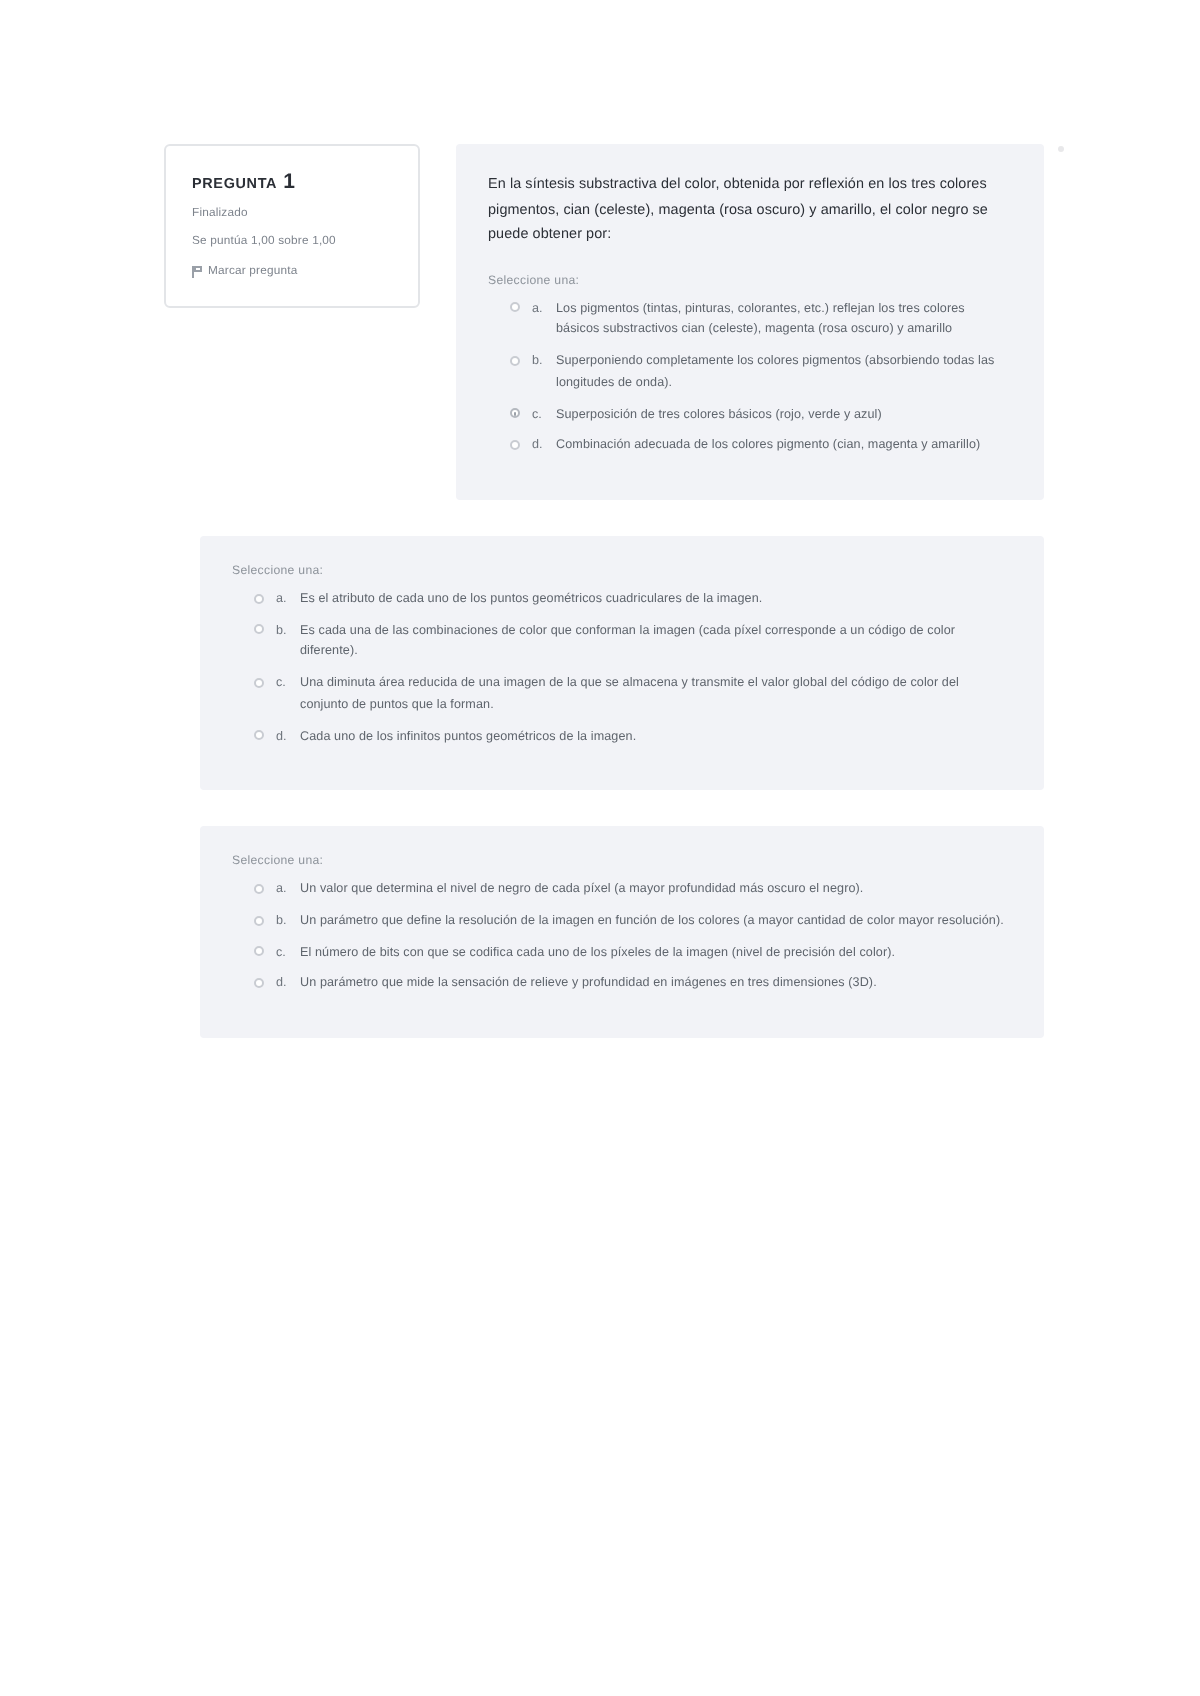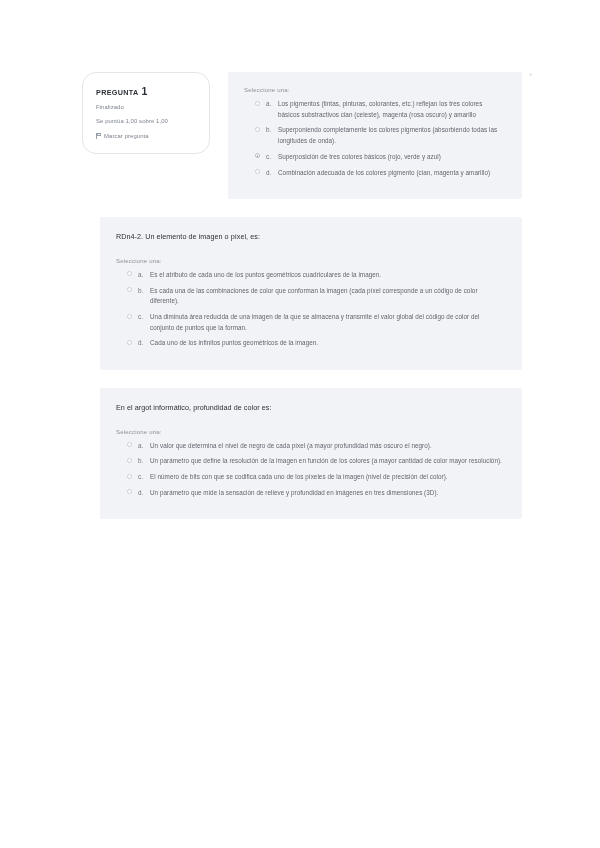--- a/index.html
+++ b/index.html
@@ -24,21 +24,21 @@
     align-items:flex-start;
     margin-bottom:18px;
   }
 
   
   .qinfo{
     width:128px;
     flex:0 0 128px;
     background:#ffffff;
     border:1px solid #e3e5e8;
-    border-radius:14px;
+    border-radius:3px;
     padding:13px 12px 14px 13px;
     box-sizing:border-box;
   }
   .qinfo-title{
     font-size:7.2px;
     font-weight:bold;
     letter-spacing:.35px;
     color:#2b2f36;
     margin:0 0 7px 0;
     line-height:1;
@@ -176,20 +176,21 @@
           <span>PREGUNTA</span><span class="num">1</span>
         </div>
         <p class="qinfo-line">Finalizado</p>
         <p class="qinfo-line">Se puntúa 1,00 sobre 1,00</p>
         <p class="qinfo-flag">
           <span class="flag-icon"></span>
           <span>Marcar pregunta</span>
         </p>
       </div>
       <div class="qpanel">
+        <p class="qtext">En la síntesis substractiva del color, obtenida por reflexión en los tres colores pigmentos, cian (celeste), magenta (rosa oscuro) y amarillo, el color negro se puede obtener por:</p>
         <p class="qprompt">Seleccione una:</p>
         <ul class="answers">
           <li class="answer">
             <span class="radio"></span>
             <span class="alabel">a.</span>
             <span class="atext">Los pigmentos (tintas, pinturas, colorantes, etc.) reflejan los tres colores básicos substractivos cian (celeste), magenta (rosa oscuro) y amarillo</span>
           </li>
           <li class="answer">
             <span class="radio"></span>
             <span class="alabel">b.</span>
@@ -204,21 +205,20 @@
             <span class="radio"></span>
             <span class="alabel">d.</span>
             <span class="atext">Combinación adecuada de los colores pigmento (cian, magenta y amarillo)</span>
           </li>
         </ul>
       </div>
     </div>
 
     <div class="qblock">
       <div class="qpanel">
-        <p class="qtext">RDn4-2. Un elemento de imagen o píxel, es:</p>
         <p class="qprompt">Seleccione una:</p>
         <ul class="answers">
           <li class="answer">
             <span class="radio"></span>
             <span class="alabel">a.</span>
             <span class="atext">Es el atributo de cada uno de los puntos geométricos cuadriculares de la imagen.</span>
           </li>
           <li class="answer">
             <span class="radio"></span>
             <span class="alabel">b.</span>
@@ -233,21 +233,20 @@
             <span class="radio"></span>
             <span class="alabel">d.</span>
             <span class="atext">Cada uno de los infinitos puntos geométricos de la imagen.</span>
           </li>
         </ul>
       </div>
     </div>
 
     <div class="qblock">
       <div class="qpanel">
-        <p class="qtext">En el argot informático, profundidad de color es:</p>
         <p class="qprompt">Seleccione una:</p>
         <ul class="answers">
           <li class="answer">
             <span class="radio"></span>
             <span class="alabel">a.</span>
             <span class="atext">Un valor que determina el nivel de negro de cada píxel (a mayor profundidad más oscuro el negro).</span>
           </li>
           <li class="answer">
             <span class="radio"></span>
             <span class="alabel">b.</span>

